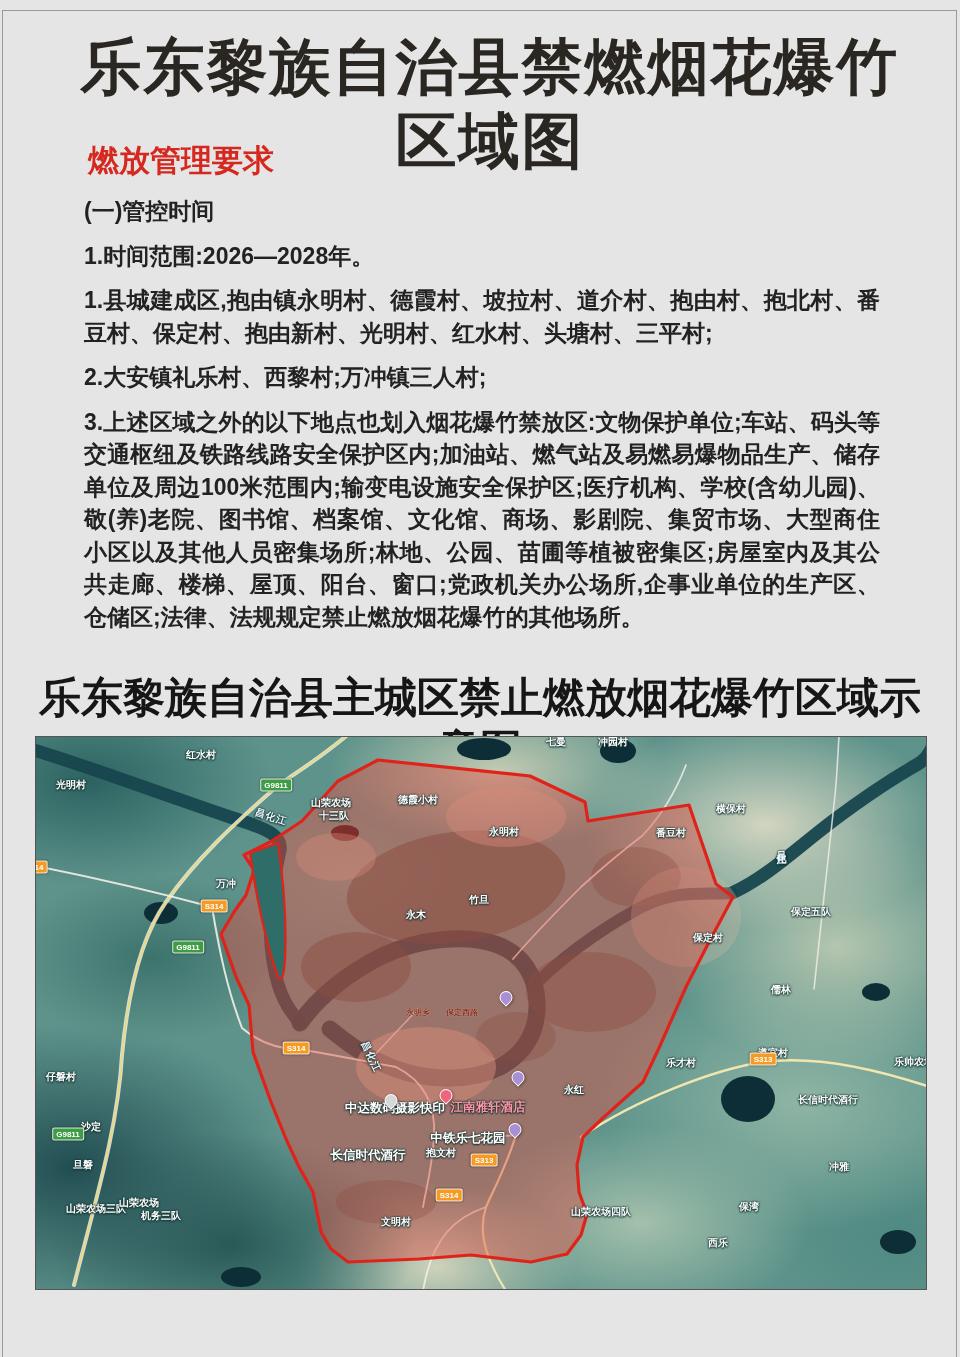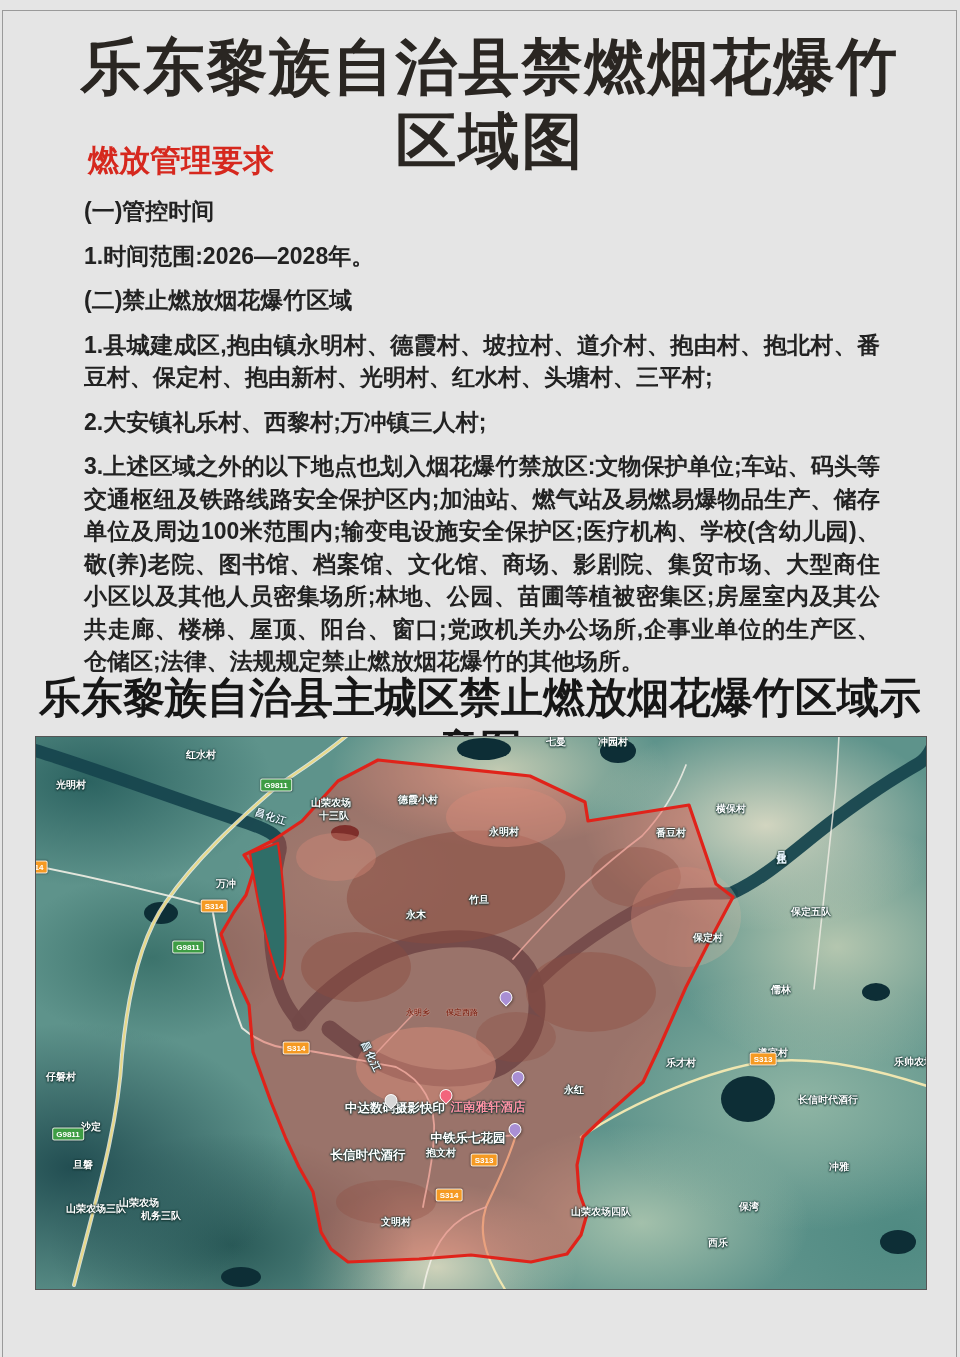--- a/index.html
+++ b/index.html
@@ -52,21 +52,20 @@
 
 <div class="page">
   <div class="frame"></div>
 
   <h1 class="title1">乐东黎族自治县禁燃烟花爆竹区域图</h1>
   <h2 class="redhead">燃放管理要求</h2>
 
   <div class="bodytext">
     <p>(一)管控时间</p>
     <p>1.时间范围:2026—2028年。</p>
-    <p>(二)禁止燃放烟花爆竹区域</p>
     <p>1.县城建成区,抱由镇永明村、德霞村、坡拉村、道介村、抱由村、抱北村、番豆村、保定村、抱由新村、光明村、红水村、头塘村、三平村;</p>
     <p>2.大安镇礼乐村、西黎村;万冲镇三人村;</p>
     <p>3.上述区域之外的以下地点也划入烟花爆竹禁放区:文物保护单位;车站、码头等交通枢纽及铁路线路安全保护区内;加油站、燃气站及易燃易爆物品生产、储存单位及周边100米范围内;输变电设施安全保护区;医疗机构、学校(含幼儿园)、敬(养)老院、图书馆、档案馆、文化馆、商场、影剧院、集贸市场、大型商住小区以及其他人员密集场所;林地、公园、苗圃等植被密集区;房屋室内及其公共走廊、楼梯、屋顶、阳台、窗口;党政机关办公场所,企事业单位的生产区、仓储区;法律、法规规定禁止燃放烟花爆竹的其他场所。</p>
   </div>
 
   <h3 class="title2">乐东黎族自治县主城区禁止燃放烟花爆竹区域示意图</h3>
 
   <div class="map">
     <svg width="890" height="552" viewBox="0 0 890 552">
 

